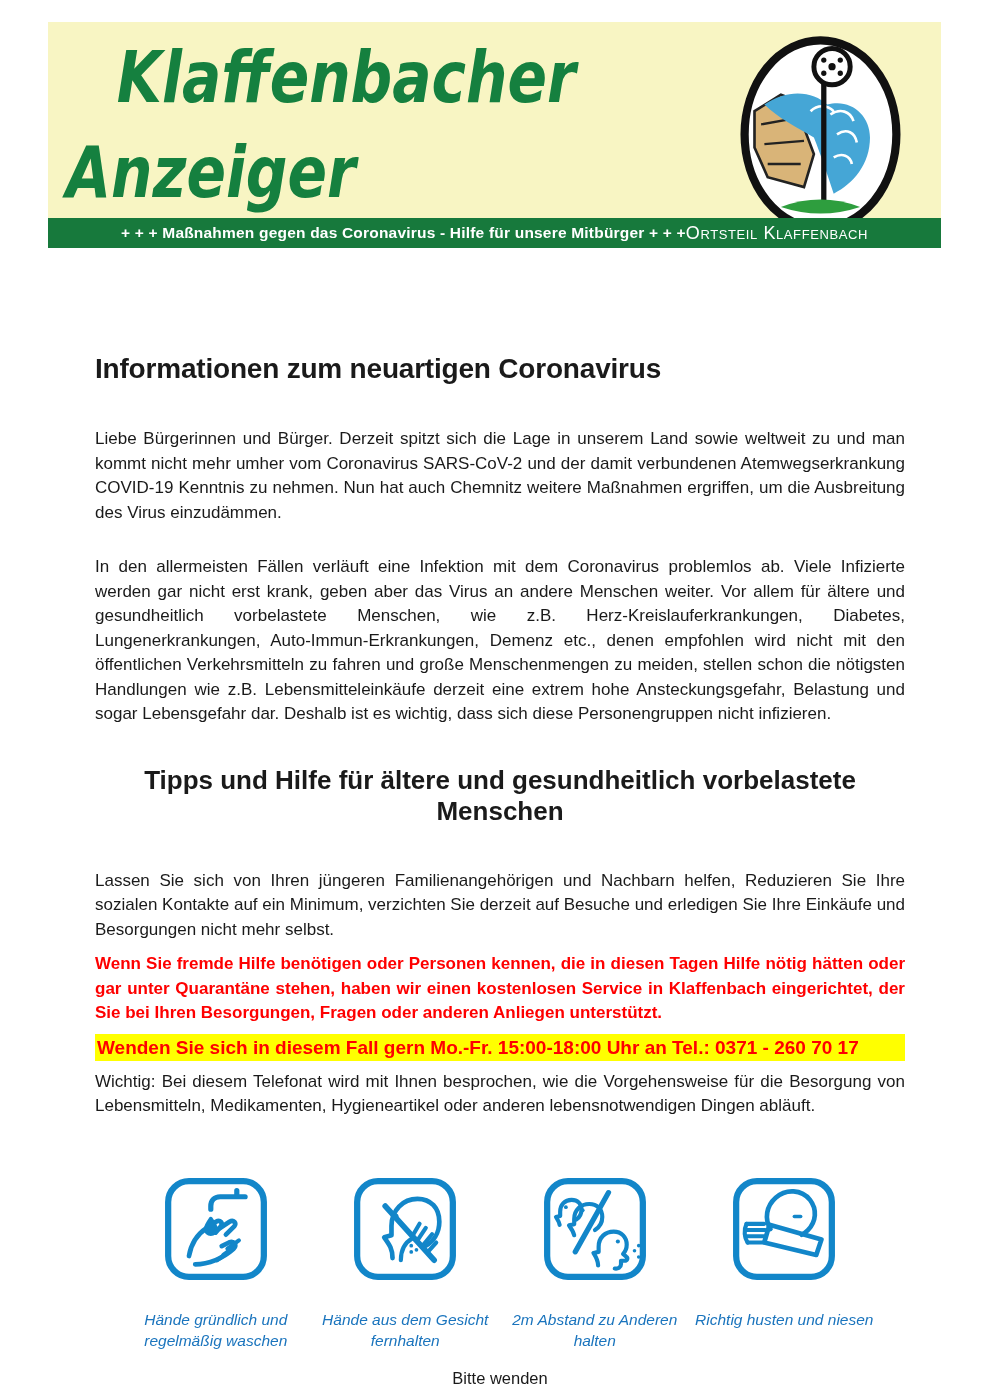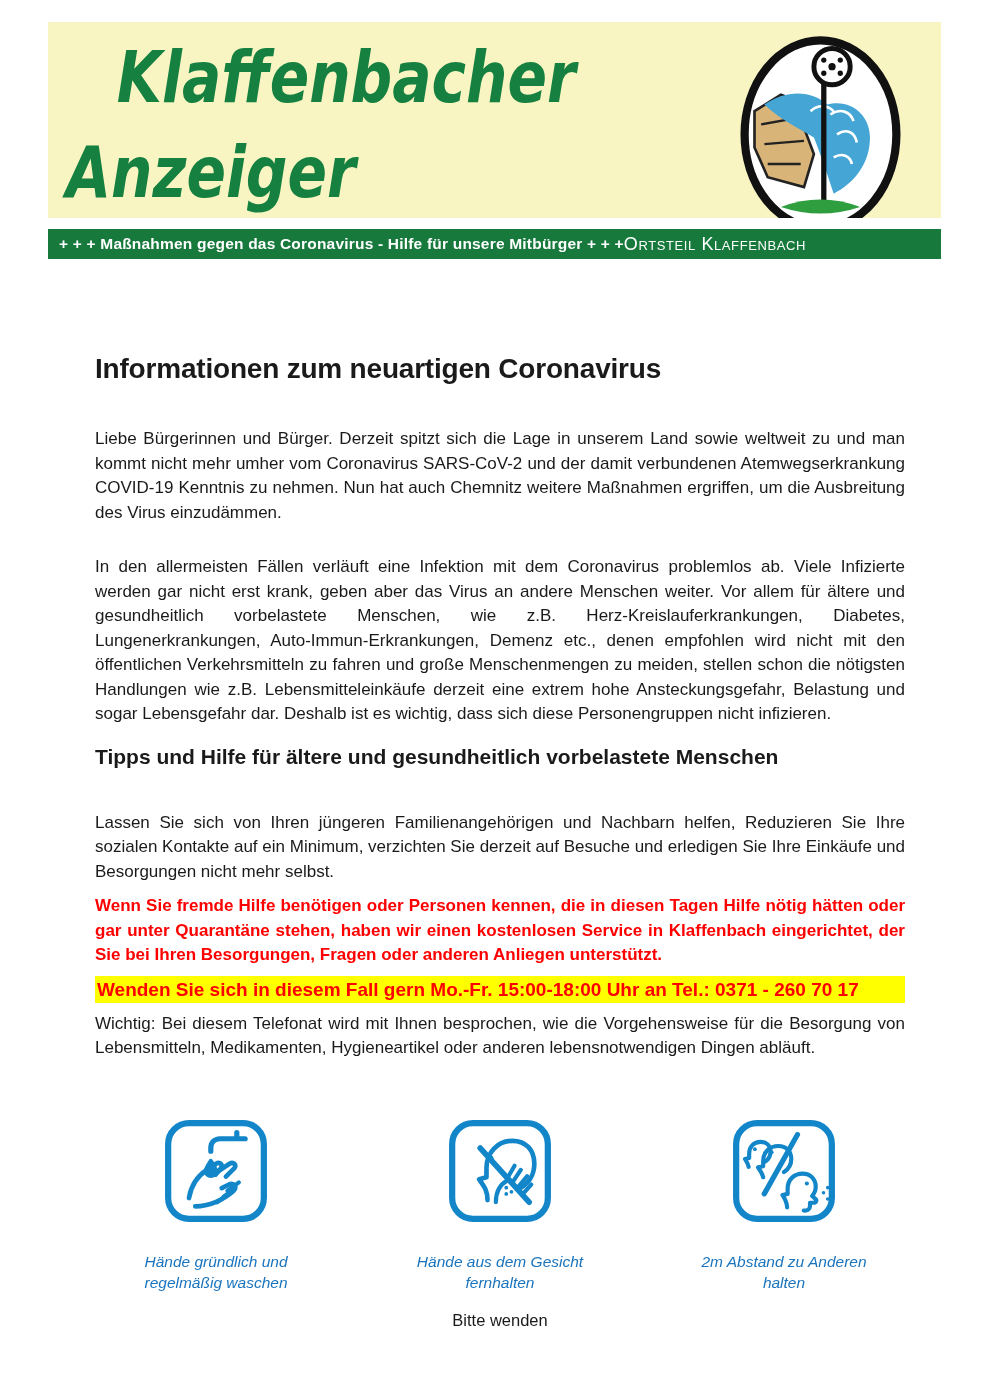--- a/index.html
+++ b/index.html
@@ -33,29 +33,29 @@
     font-family:"DejaVu Sans", sans-serif;
     font-style:italic;font-weight:bold;
     font-size:71px;line-height:95px;white-space:nowrap;
     transform:scaleX(.82);transform-origin:0 0;
   }
   .paper-title .line1{padding-left:62px;display:block;}
   .paper-title .line2{display:block;}
   .crest{position:absolute;right:38px;top:10px;width:165px;height:205px;}
   .tickerbar{
     height:30px;background:var(--green);color:#fff;
-    display:flex;justify-content:flex-start;align-items:center;
-    padding:0 11px;box-sizing:border-box;margin-top:11px;
+    display:flex;justify-content:center;align-items:center;
+    padding:0 11px;box-sizing:border-box;
   }
   .ticker-text{font-size:15.5px;font-weight:600;letter-spacing:.2px;}
   .district{font-size:18px;font-weight:normal;font-variant:small-caps;letter-spacing:.6px;}
   
   .content{position:absolute;left:95px;right:84px;top:315px;}
   .content h1{font-size:28px;font-weight:bold;margin:38px 0 0;letter-spacing:-0.2px;}
-  .content h2{font-size:21px;font-weight:bold;margin:18px 0 0;}
+  .content h2{font-size:26px;font-weight:bold;margin:38px 0 0;text-align:center;}
   .content p{font-size:17px;line-height:24.5px;text-align:justify;margin:0;}
   .p1{margin-top:42px !important;}
   .p2{margin-top:30px !important;}
   .p3{margin-top:42px !important;}
   .alert{margin-top:10px !important;color:var(--alert-red);font-weight:bold;}
   .hotline{
     margin-top:8px;background:var(--hl-yellow);
     color:var(--alert-red);font-weight:bold;font-size:19px;
     line-height:27px;padding:0 2px;white-space:nowrap;
   }
@@ -176,19 +176,32 @@
             <path d="M53,85 c0,-5 -2,-8 -4.5,-12 l5,-1 v-5 c0,-9 6.5,-14.5 14.5,-14.5 c7.5,0 12.5,5.5 12.5,12.5 c0,4 -1.5,7 -3.5,9 l3,2.5 c2,1.5 1,4 -1.5,4 h-3.5 v3.5 c0,3 -3,4.5 -6,4"></path>
             <circle cx="72" cy="62" r="2" fill="currentColor" stroke="none"></circle>
             <circle cx="88" cy="71" r="1.7" fill="currentColor" stroke="none"></circle>
             <circle cx="92" cy="66" r="1.7" fill="currentColor" stroke="none"></circle>
             <circle cx="92" cy="77" r="1.7" fill="currentColor" stroke="none"></circle>
           </svg>
         </div>
         <div class="icon-caption">2m Abstand zu Anderen halten</div>
       </div>
 
+      <div class="icon-col">
+        <div class="icon-box">
+          <svg viewBox="0 0 100 100" fill="none" stroke="currentColor" stroke-width="4.5" stroke-linecap="round" stroke-linejoin="round">
+            <rect x="4" y="4" width="92" height="92" rx="20" stroke-width="6"></rect>
+            <path d="M37,50 c-6,-10 -4,-22 5,-30 c10,-9 25,-8 33,2 c7,9 6,21 -2,29 c-2,2 -4,3.5 -6,4.5"></path>
+            <path d="M60,38 h6" stroke-width="3.5"></path>
+            <path d="M36,46 L86,60 L81,75 L31,63 Z"></path>
+            <path d="M14,45 h17 M13,51 h19 M13,57 h18 M15,63 h15" stroke-width="4"></path>
+            <path d="M14,45 c-3,6 -2,14 1,18" stroke-width="4"></path>
+          </svg>
+        </div>
+        <div class="icon-caption">Richtig husten und niesen</div>
+      </div>
 
     </div>
 
     <div class="turn-page">Bitte wenden</div>
   </div>
 
 </div>
 
 </body></html>

